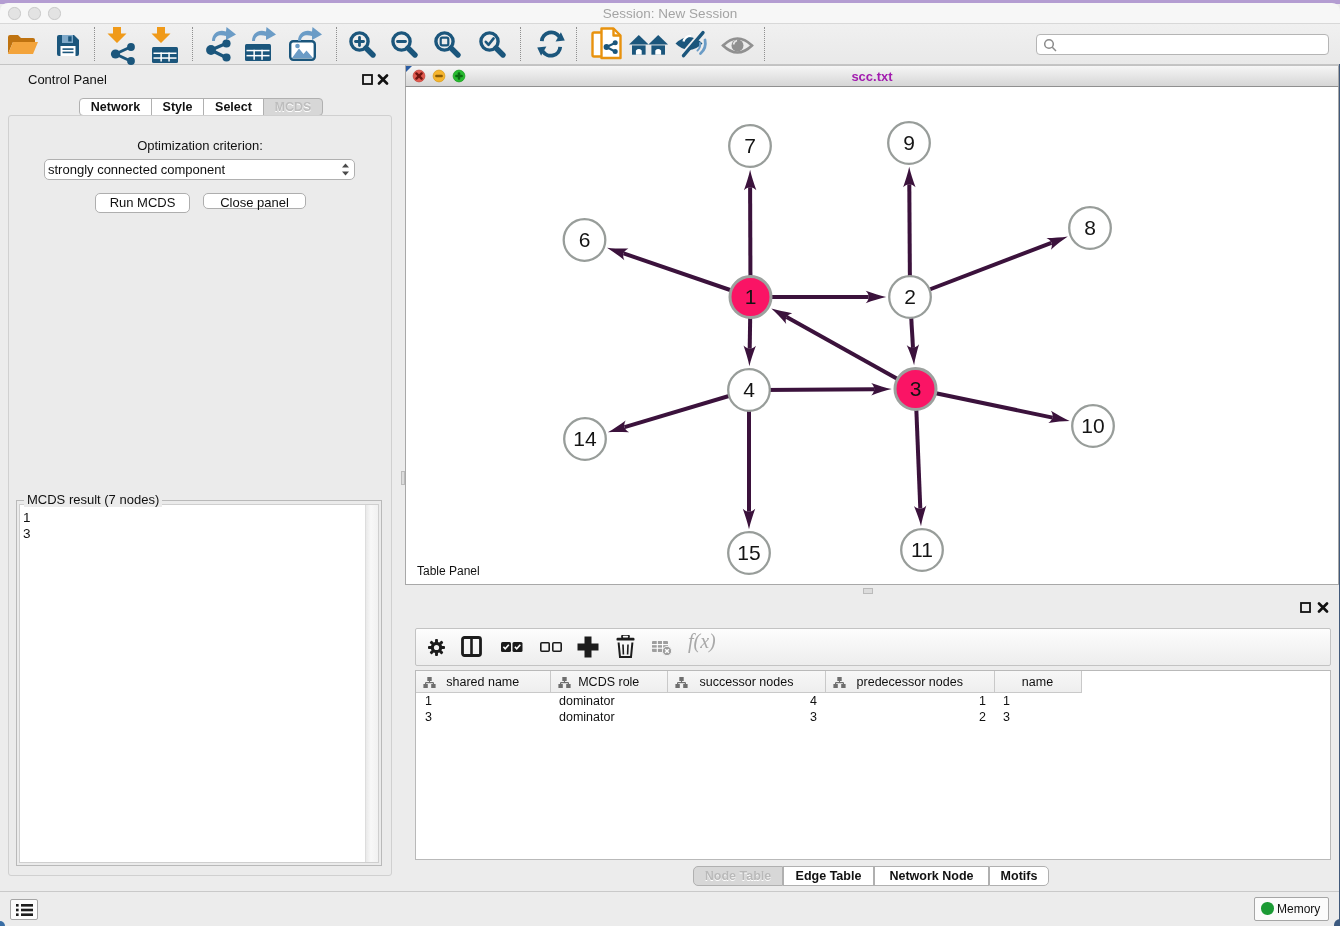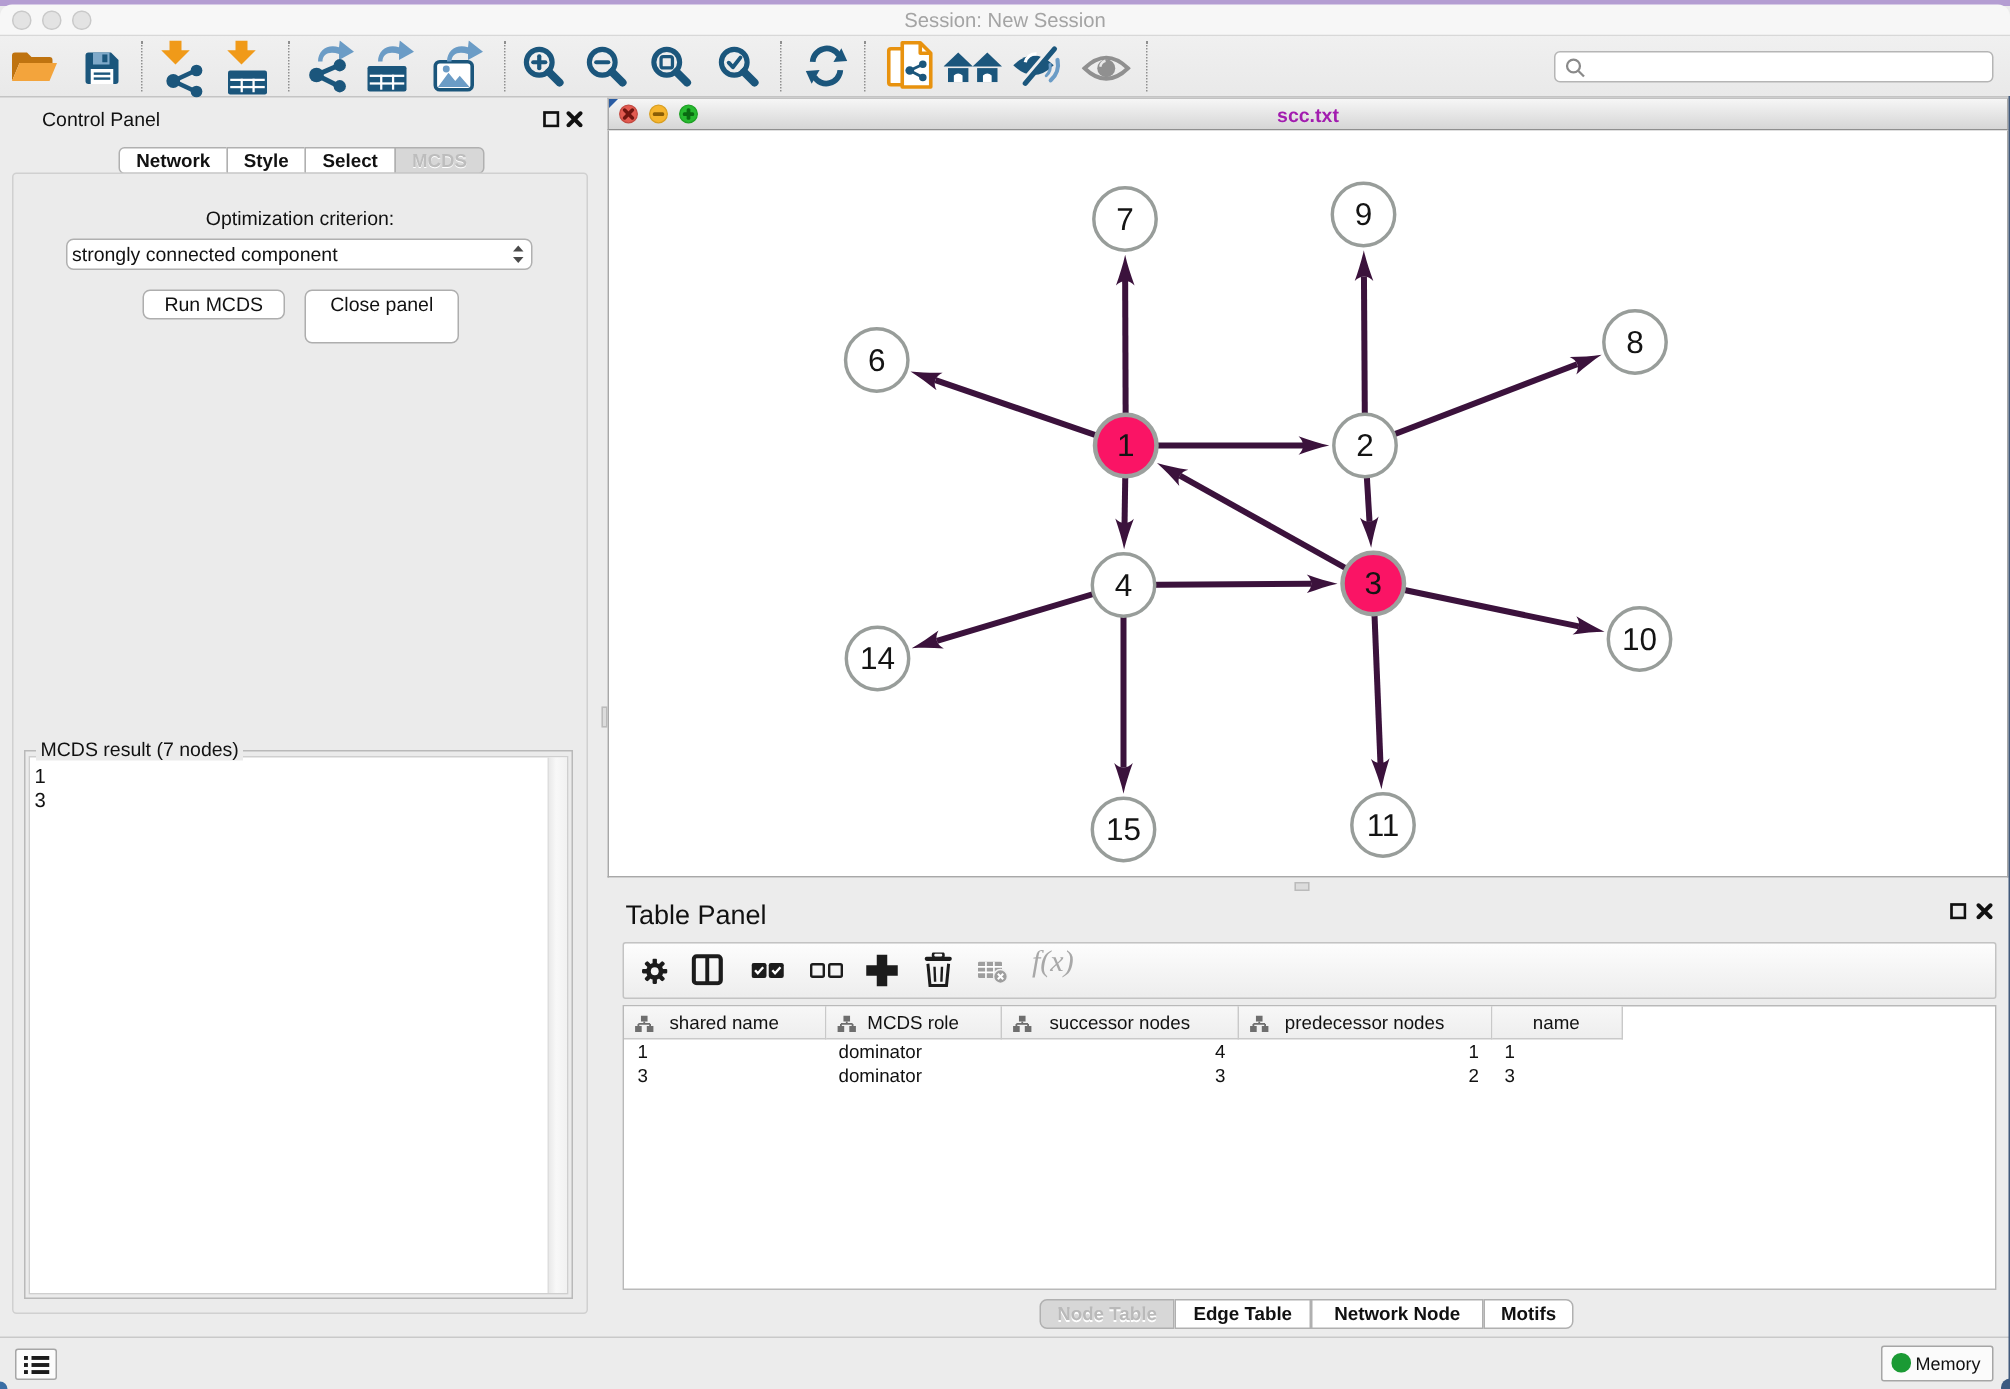--- a/index.html
+++ b/index.html
@@ -185,21 +185,21 @@
 <div class="tab" style="left:203px;top:98px;width:61px;">Select</div>
 <div class="tab" style="left:263px;top:98px;width:60px;border-radius:0 4px 4px 0;background:#d7d7d7;color:#bdbdbd;text-shadow:0 1px 0 #fff;">MCDS</div>
 <div class="abs" style="left:8px;top:115px;width:384px;height:761px;background:#ebebeb;border:1px solid #d0d0d0;border-radius:3px;"></div>
 <div class="abs" style="left:0;top:138px;width:400px;text-align:center;font-size:13px;color:#111;">Optimization criterion:</div>
 <div class="abs" style="left:44px;top:159px;width:311px;height:21px;background:#fff;border:1px solid #b0b0b0;border-radius:5px;font-size:13px;color:#111;line-height:19px;padding-left:3px;">strongly connected component</div>
 <svg class="ic" style="left:341px;top:163px;" width="9" height="13" viewBox="0 0 9 13">
     <path d="M1 4.6 L4.5 0.6 L8 4.6 Z" fill="#4a4a4a"></path>
     <path d="M1 8.4 L4.5 12.4 L8 8.4 Z" fill="#4a4a4a"></path>
   </svg>
 <div class="btn" style="left:95px;top:193px;width:95px;height:20px;line-height:18px;">Run MCDS</div>
-<div class="btn" style="left:203px;top:193px;width:103px;height:36px;line-height:18px;">Close panel</div>
+<div class="btn" style="left:203px;top:193px;width:103px;height:16px;line-height:18px;">Close panel</div>
 <div class="abs" style="left:16px;top:500px;width:366px;height:366px;border:1px solid #b9b9b9;"></div>
 <div class="abs" style="left:19px;top:504px;width:360px;height:359px;background:#fff;border:1px solid #cfcfcf;"></div>
 <div class="abs" style="left:365px;top:505px;width:13px;height:357px;background:linear-gradient(90deg,#e9e9e9,#f8f8f8 40%,#f1f1f1);border-left:1px solid #ddd;"></div>
 <div class="abs" style="left:24px;top:492px;background:#ebebeb;padding:0 3px;font-size:13px;color:#111;line-height:15px;">MCDS result (7 nodes)</div>
 <div class="abs" style="left:23px;top:510px;font-size:13.5px;color:#111;line-height:16.3px;">1<br>3</div>
 <div class="abs" style="left:401px;top:471px;width:4px;height:14px;background:#dcdcdc;border:1px solid #bbb;"></div>
 <div class="abs" style="left:405px;top:64.5px;width:934px;height:22px;background:linear-gradient(#f6f6f6,#d6d6d6);border:1px solid #a8a8a8;border-top:1px solid #c2c2c2;border-bottom:1px solid #8f8f8f;"></div>
 <div class="abs" style="left:405px;top:64.5px;width:934px;height:22px;text-align:center;font-size:13px;font-weight:bold;color:#a21caf;line-height:23px;">scc.txt</div>
 <div class="abs" style="left:406px;top:65.5px;width:0;height:0;border-top:6px solid #2a5ca3;border-right:6px solid transparent;"></div>
 <svg class="ic" style="left:412px;top:69px;" width="14" height="14" viewBox="0 0 14 14">
@@ -266,21 +266,21 @@
     <text x="344" y="66.2" font-size="21" fill="#141414" text-anchor="middle" font-family="Liberation Sans,sans-serif">7</text>
     <text x="684" y="148.2" font-size="21" fill="#141414" text-anchor="middle" font-family="Liberation Sans,sans-serif">8</text>
     <text x="503" y="63.2" font-size="21" fill="#141414" text-anchor="middle" font-family="Liberation Sans,sans-serif">9</text>
     <text x="687" y="346.2" font-size="21" fill="#141414" text-anchor="middle" font-family="Liberation Sans,sans-serif">10</text>
     <text x="516" y="470.2" font-size="21" fill="#141414" text-anchor="middle" font-family="Liberation Sans,sans-serif">11</text>
     <text x="179" y="359.2" font-size="21" fill="#141414" text-anchor="middle" font-family="Liberation Sans,sans-serif">14</text>
     <text x="343" y="473.2" font-size="21" fill="#141414" text-anchor="middle" font-family="Liberation Sans,sans-serif">15</text>
   </svg>
 <div class="abs" style="left:863px;top:588px;width:10px;height:6px;background:#dcdcdc;border:1px solid #bbb;"></div>
 
-<div class="abs" style="left:417px;top:600px;font-size:18px;color:#111;">Table Panel</div>
+<div class="abs" style="left:417px;top:564px;font-size:12px;color:#111;">Table Panel</div>
 <svg class="ic" style="left:1300px;top:602px;" width="11" height="11" viewBox="0 0 11 11">
     <rect x="1" y="1" width="9" height="9" fill="none" stroke="#111" stroke-width="1.8"></rect>
   </svg>
 <svg class="ic" style="left:1317px;top:602px;" width="12" height="11" viewBox="0 0 12 11">
     <g stroke="#111" stroke-width="2.6" stroke-linecap="round">
       <line x1="2" y1="1.5" x2="10" y2="9.5"></line>
       <line x1="10" y1="1.5" x2="2" y2="9.5"></line>
     </g>
   </svg>
 <div class="abs" style="left:415px;top:628px;width:916px;height:38px;background:linear-gradient(#fdfdfd,#ededed);border:1px solid #c3c3c3;border-radius:2px;"></div>

